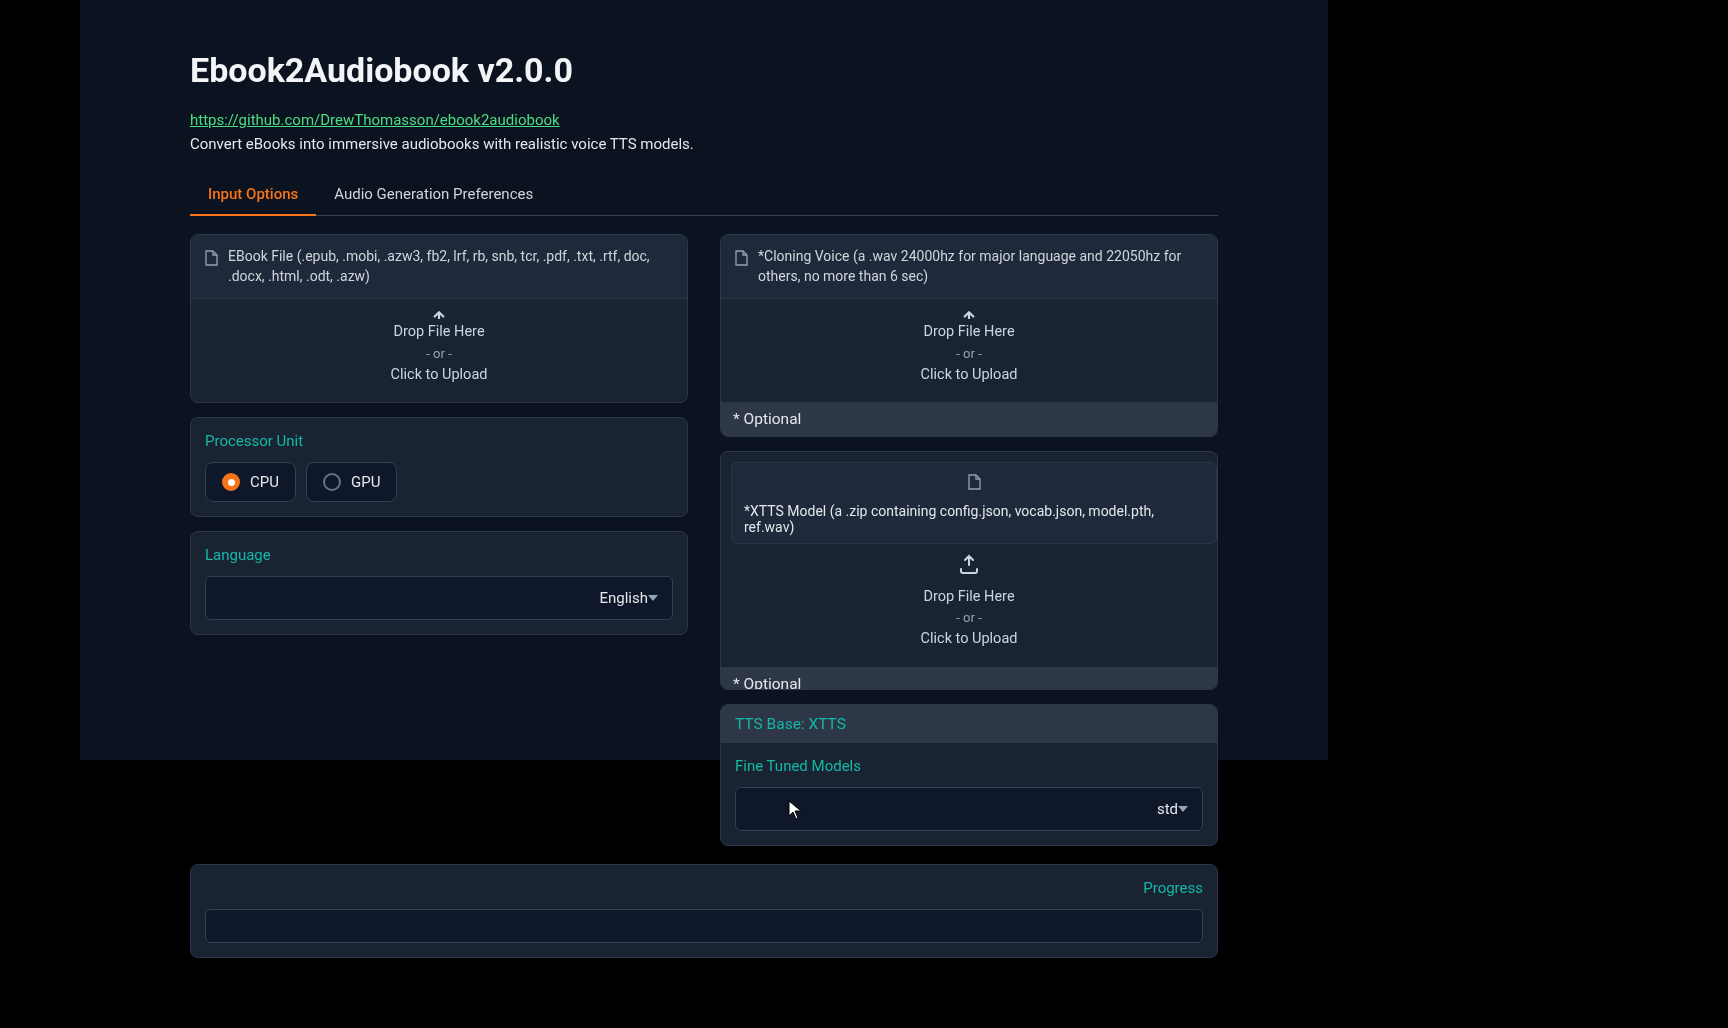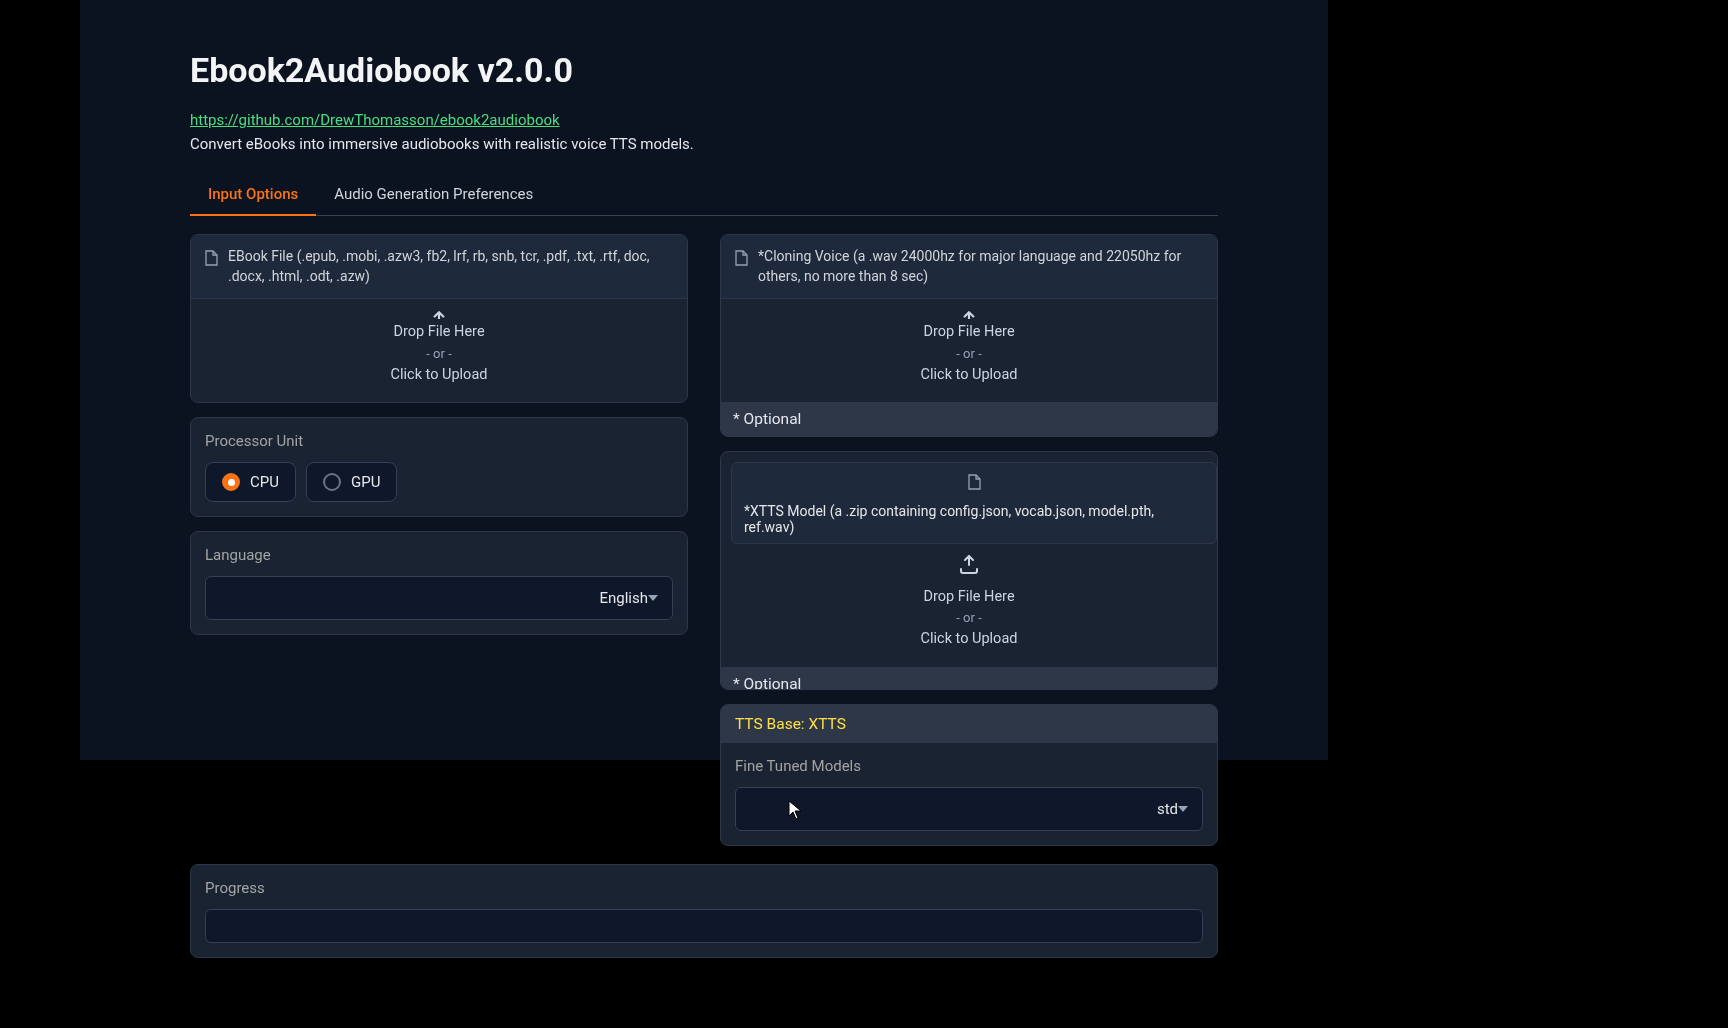--- a/index.html
+++ b/index.html
@@ -105,21 +105,21 @@
     .dropzone .upicon.cut { overflow: hidden; height: 10px; }
     .dropzone .or { color: #94a3b8; font-size: 13px; }
     .optional-bar {
       background: #2d3748;
       padding: 8px 12px;
       color: #e5e7eb;
       font-size: 15.5px;
     }
     .optional-bar.cutoff { padding-bottom: 0; height: 22px; overflow: hidden; }
     .section-label {
-      color: #a3a3a3;
+      color: #14b8a6;
       font-size: 15px;
       margin-bottom: 12px;
     }
     .radio-row { display: flex; gap: 10px; }
     .radio-item {
       display: flex;
       align-items: center;
       gap: 10px;
       background: #0f172a;
       border: 1px solid #334155;
@@ -169,41 +169,42 @@
     }
     .caret {
       width: 0; height: 0;
       border-left: 5px solid transparent;
       border-right: 5px solid transparent;
       border-top: 6px solid #94a3b8;
     }
     .tts-head {
       background: #2d3748;
       padding: 10px 14px;
-      color: #fde047;
+      color: #14b8a6;
       font-size: 15.5px;
     }
     .xtts-pill {
       display: inline-flex;
       align-items: center;
       gap: 10px;
       background: #1e293b;
       border: 1px solid #2d3748;
       border-radius: 6px;
       padding: 8px 12px;
       margin: 10px 0 4px 10px;
       font-size: 14px;
       flex-direction: column;
     }
     .progress-panel {
       margin-top: 18px;
       background: #1a2332;
       border: 1px solid #2d3748;
       border-radius: 8px;
       padding: 14px;
+      text-align: right;
     }
     .progress-bar {
       margin-top: 12px;
       height: 34px;
       background: #0f172a;
       border: 1px solid #334155;
       border-radius: 6px;
     }
     .cursor {
       position: absolute;
@@ -283,21 +284,21 @@
     <div class="col">
 
       <div class="panel">
         <div class="upload-header">
           <span class="file-icon">
             <svg width="13" height="16" viewBox="0 0 13 16" fill="none">
                 <path d="M1 1h7l4 4v10H1z" stroke="#94a3b8" stroke-width="1.3"></path>
                 <path d="M8 1v4h4" stroke="#94a3b8" stroke-width="1.3"></path>
               </svg>
           </span>
-          <span class="upload-label">*Cloning Voice (a .wav 24000hz for major language and 22050hz for others, no more than 8 sec)</span>
+          <span class="upload-label">*Cloning Voice (a .wav 24000hz for major language and 22050hz for others, no more than 6 sec)</span>
         </div>
         <div class="dropzone">
           <span class="upicon cut">
             <svg width="26" height="26" viewBox="0 0 24 24" fill="none">
                 <path d="M12 3v10M8 7l4-4 4 4M4 17v2a2 2 0 002 2h12a2 2 0 002-2v-2" stroke="#cbd5e1" stroke-width="2" stroke-linecap="round"></path>
               </svg>
           </span>
           <div>Drop File Here</div>
           <div class="or">- or -</div>
           <div>Click to Upload</div>

